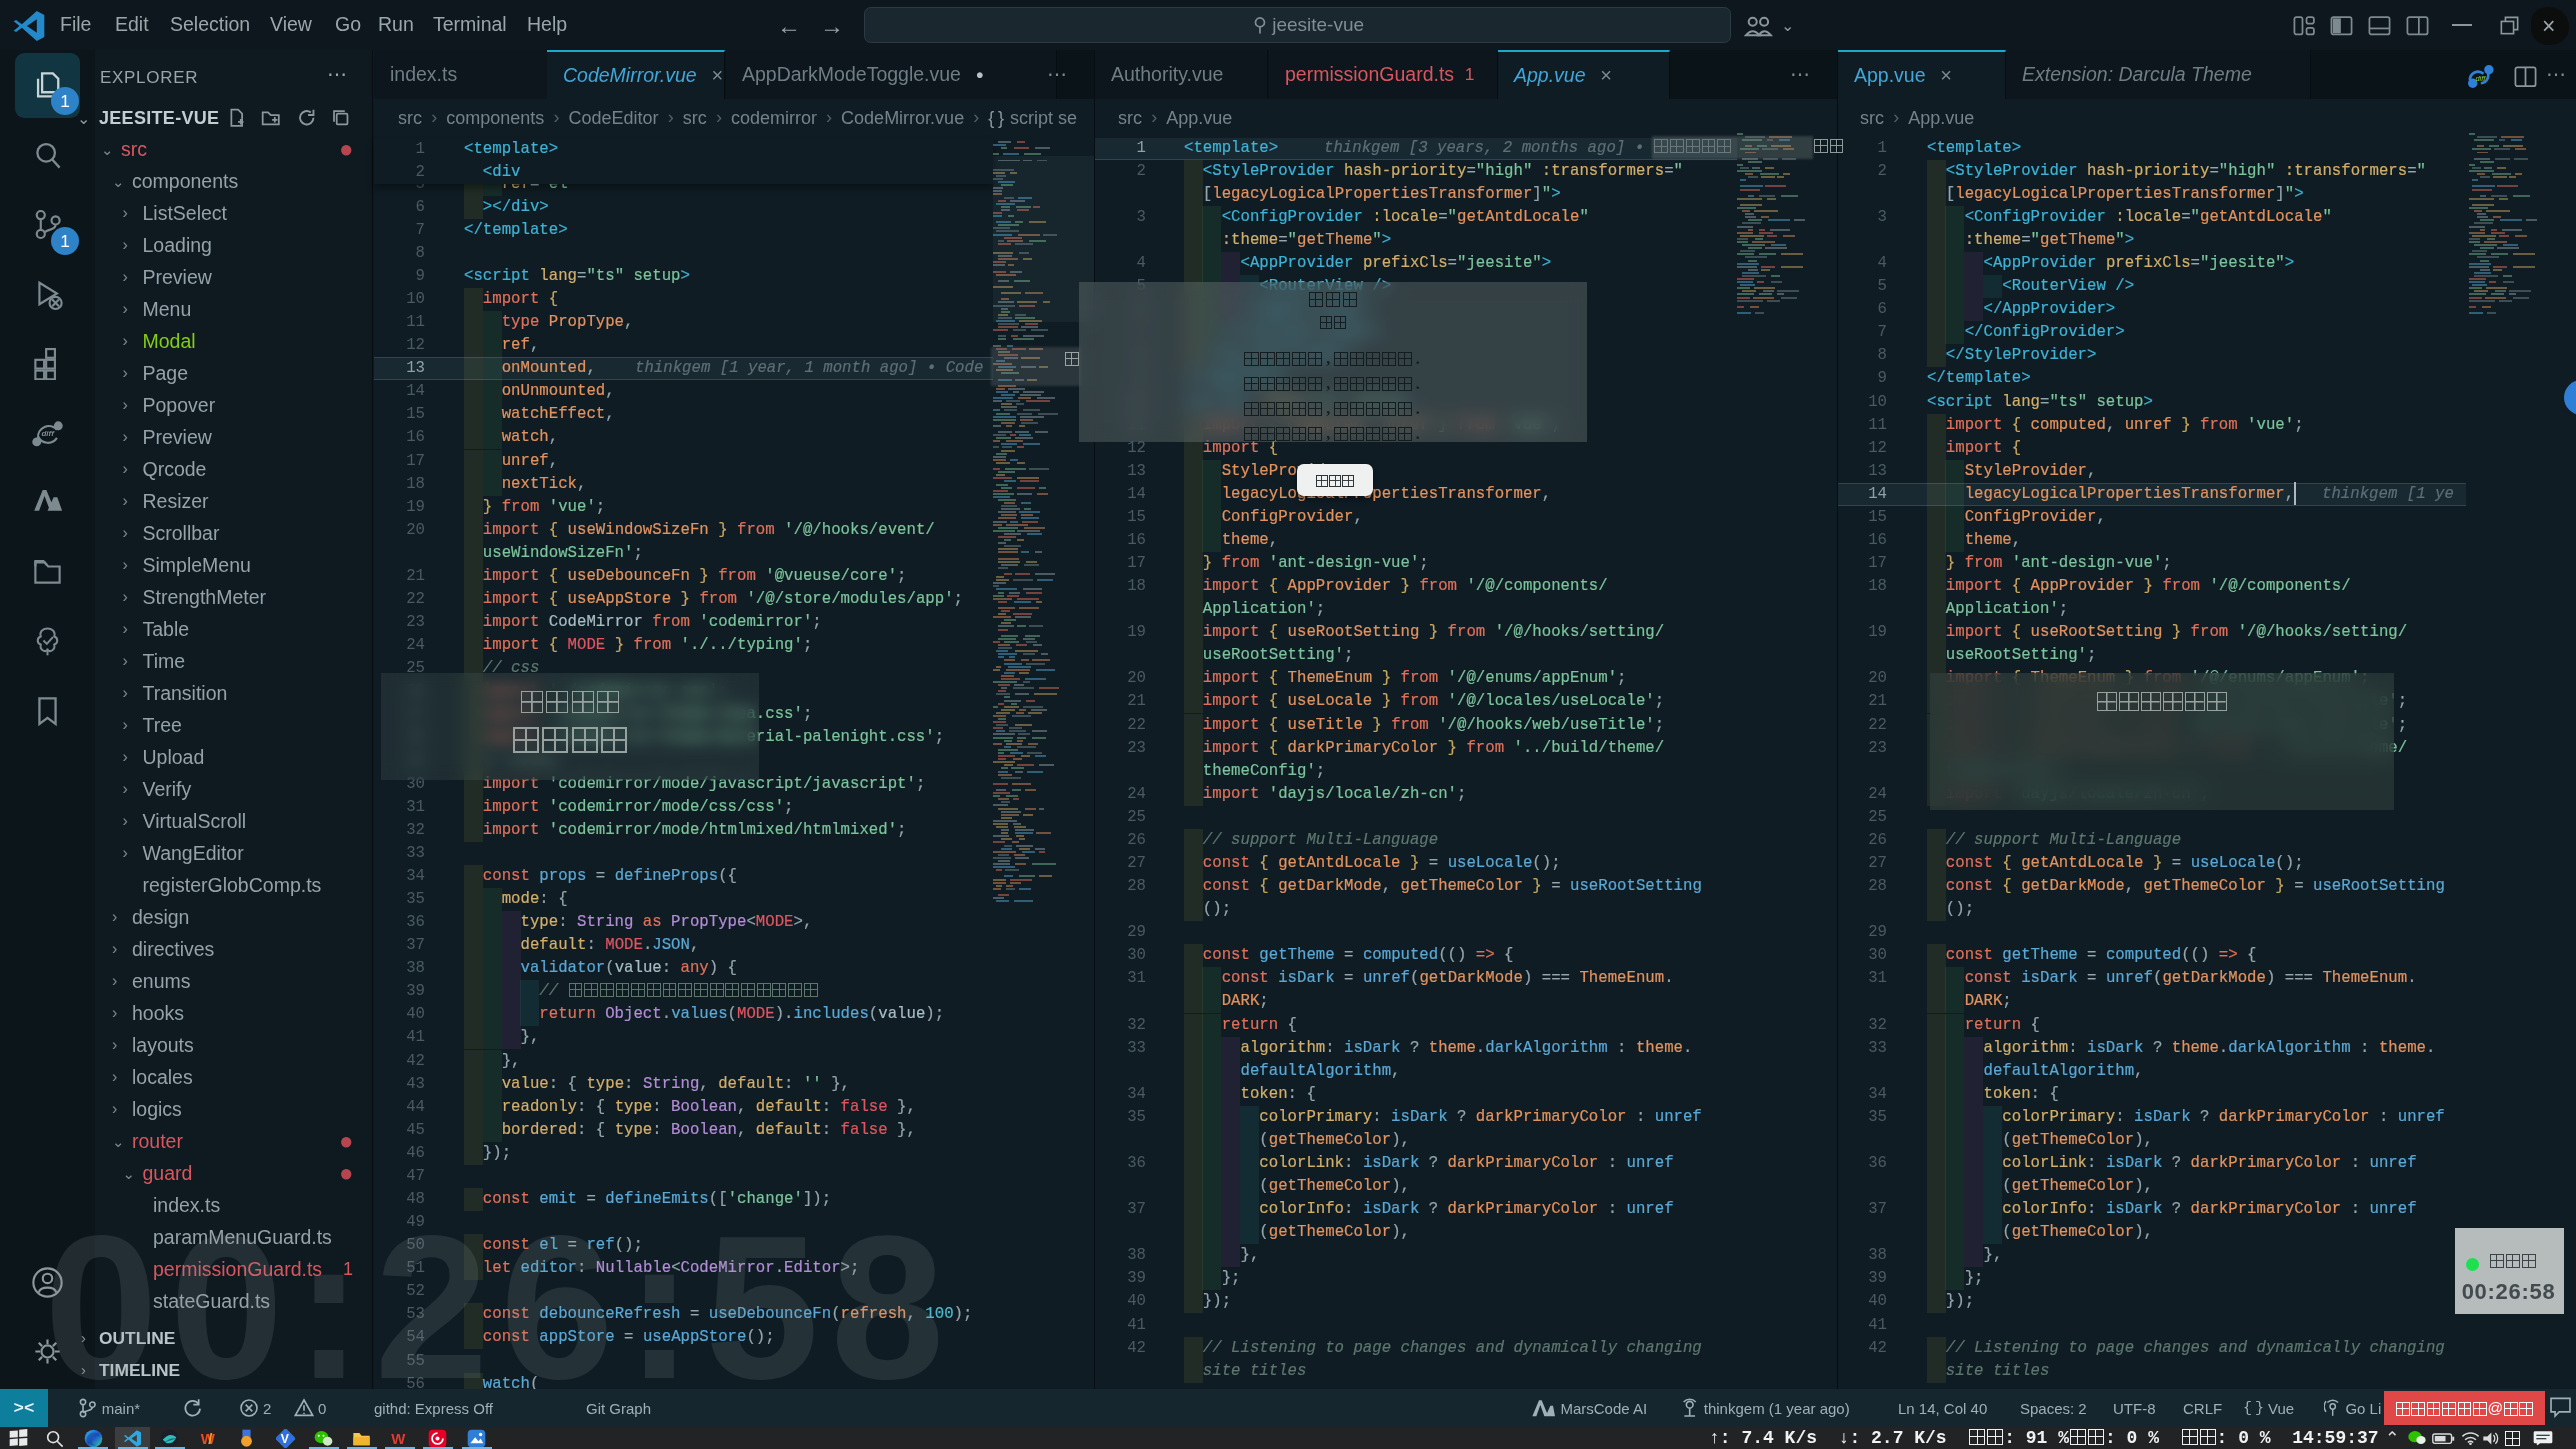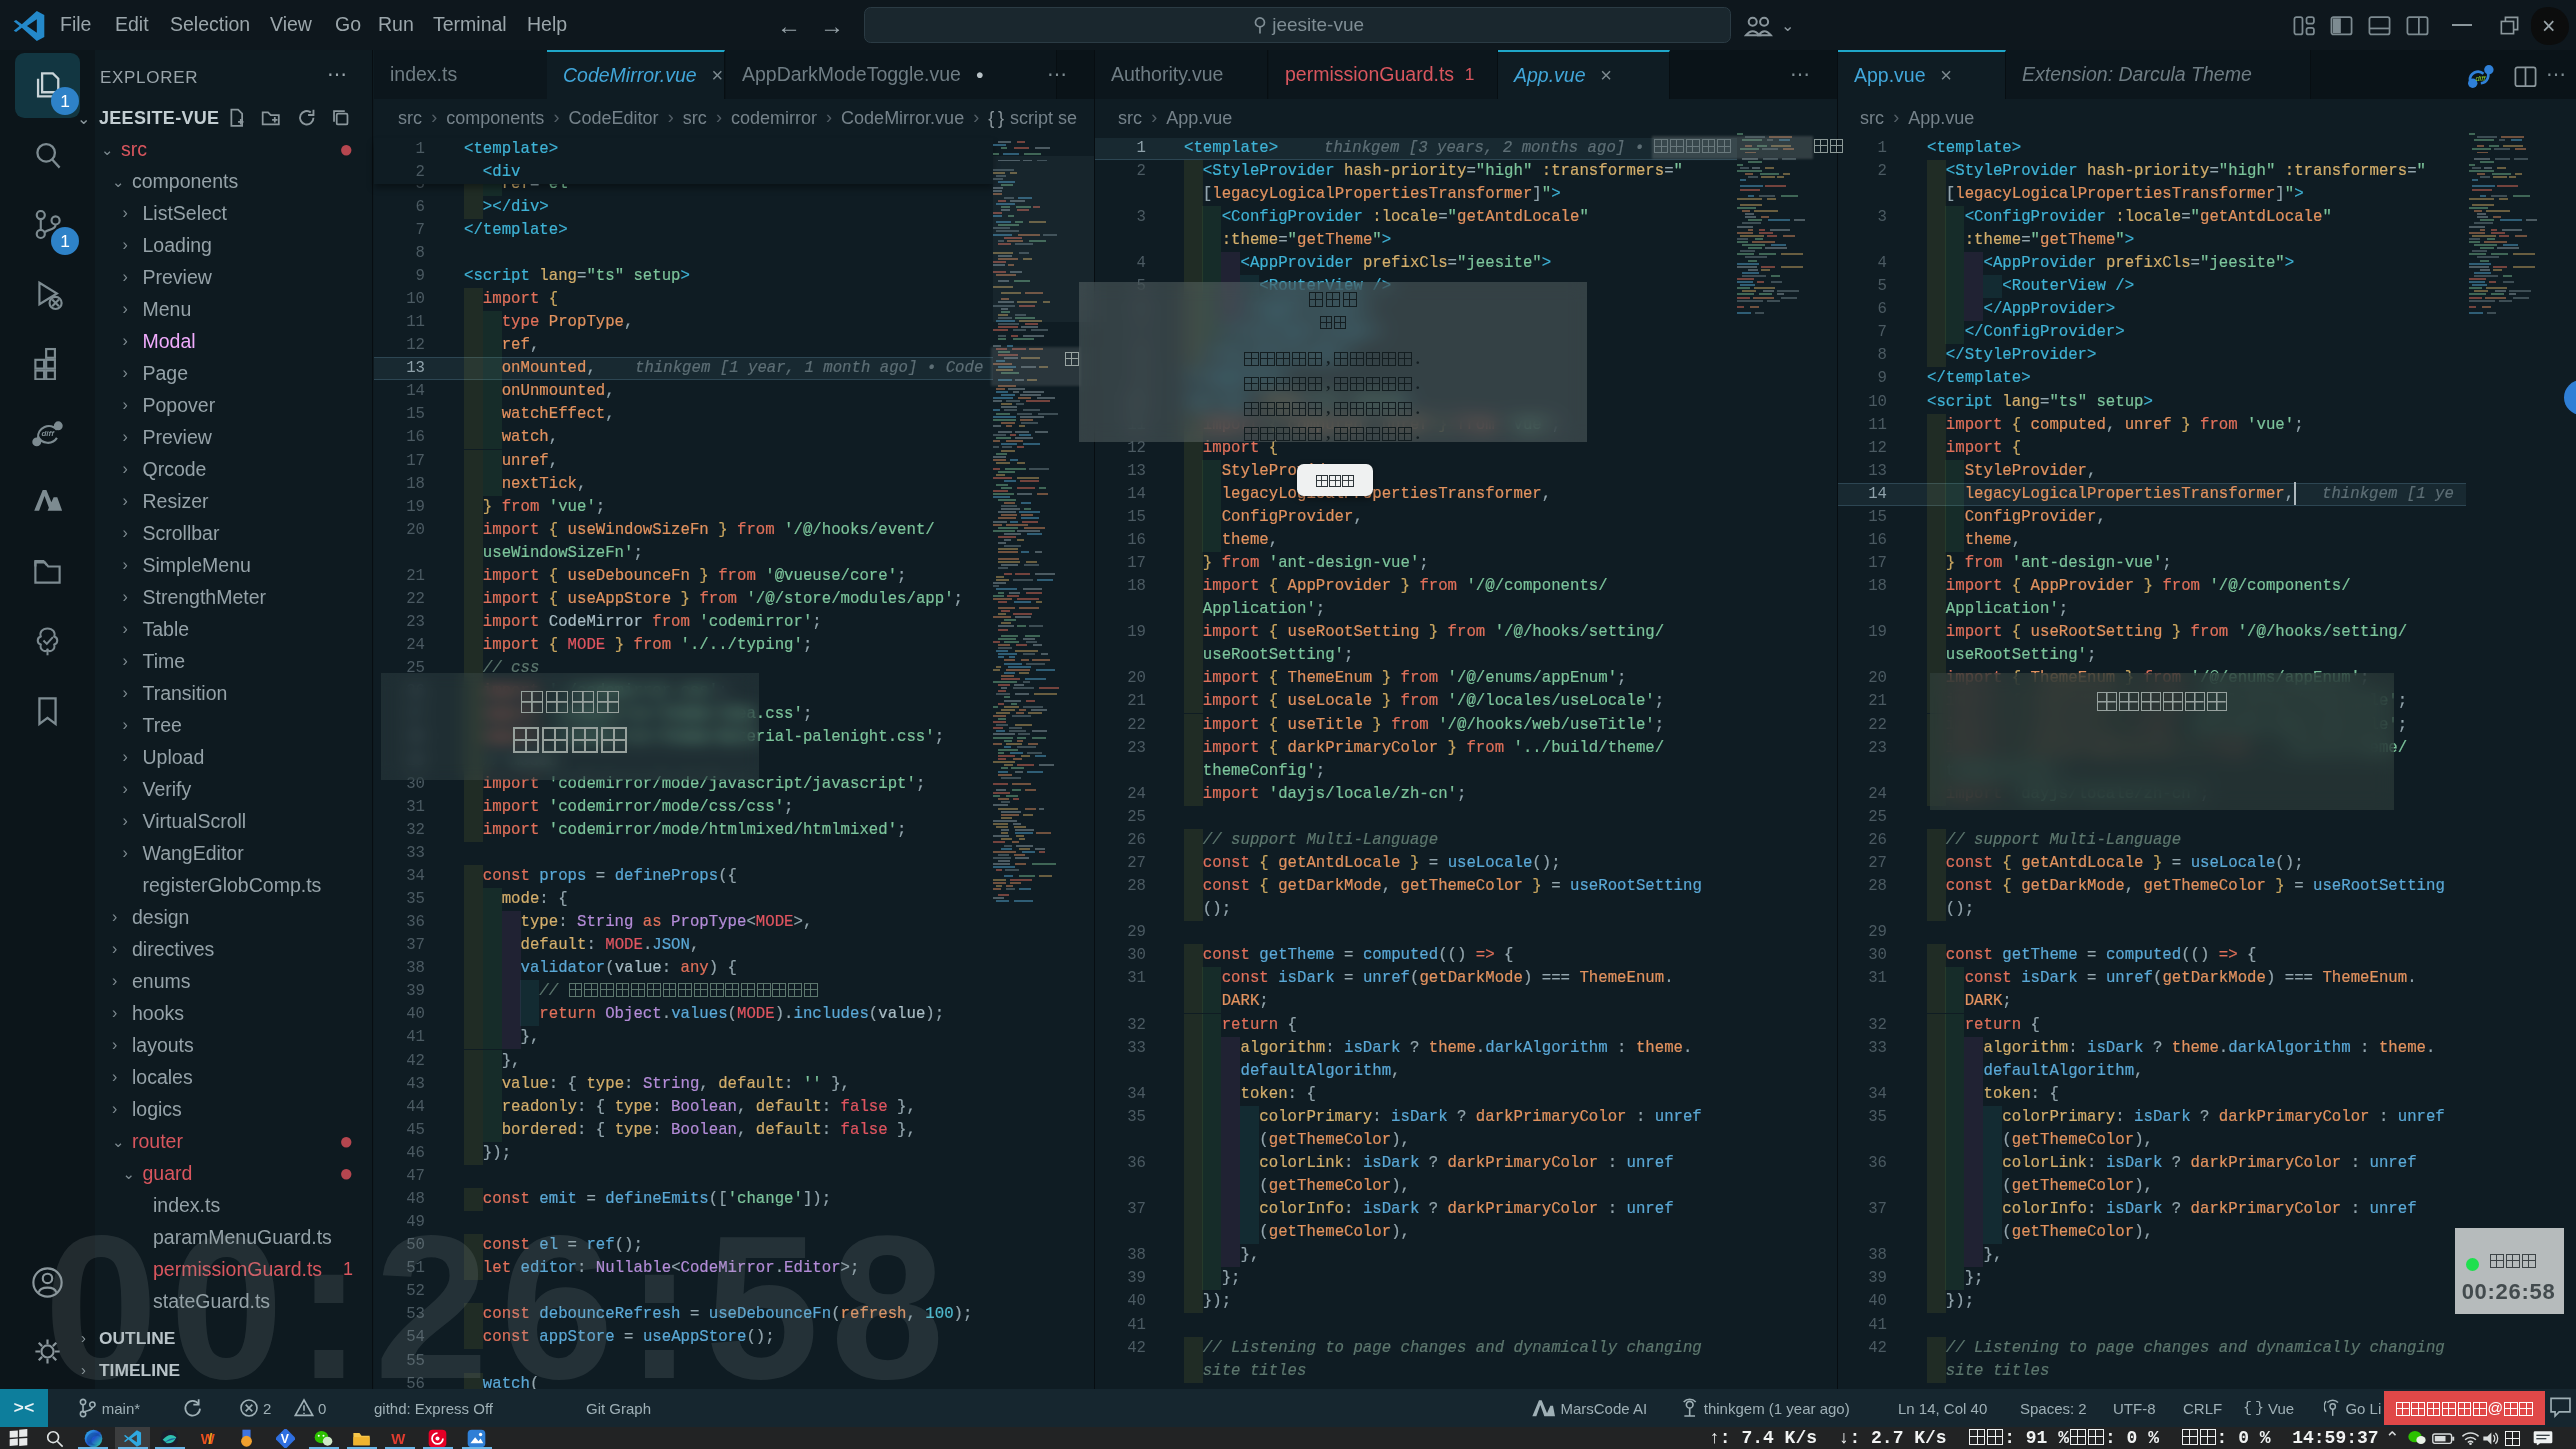--- a/index.html
+++ b/index.html
@@ -235,21 +235,21 @@
     <span style="color:#95a2a8">Preview</span>
   </div>
 <div class="treerow" style="top:293px">
     <span style="width:27.5px"></span>
     <span class="chev">›</span>
     <span style="color:#95a2a8">Menu</span>
   </div>
 <div class="treerow" style="top:325px">
     <span style="width:27.5px"></span>
     <span class="chev">›</span>
-    <span style="color:#f0abfc">Modal</span>
+    <span style="color:#84cc16">Modal</span>
   </div>
 <div class="treerow" style="top:357px">
     <span style="width:27.5px"></span>
     <span class="chev">›</span>
     <span style="color:#95a2a8">Page</span>
   </div>
 <div class="treerow" style="top:389px">
     <span style="width:27.5px"></span>
     <span class="chev">›</span>
     <span style="color:#95a2a8">Popover</span>

